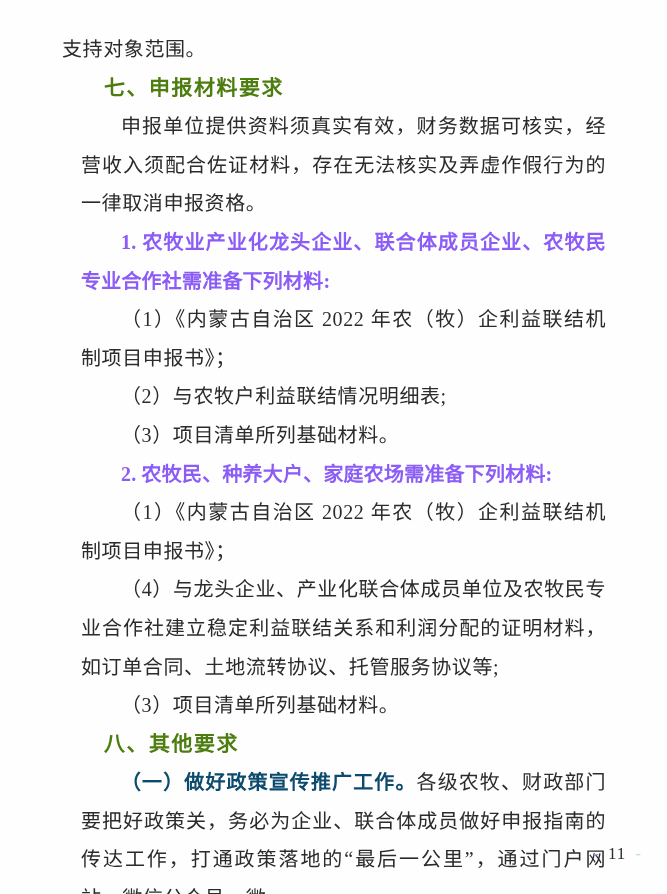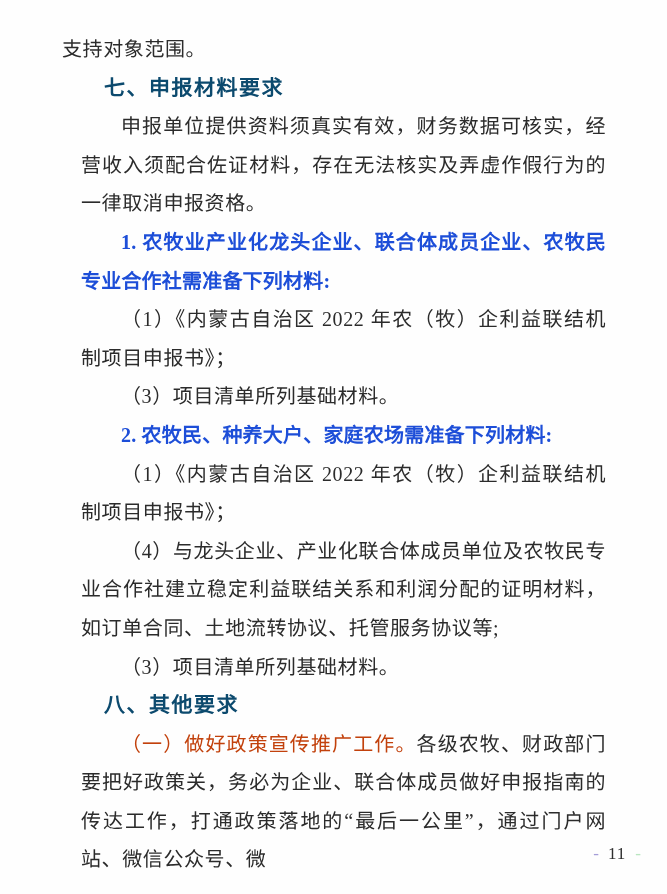--- a/index.html
+++ b/index.html
@@ -27,31 +27,31 @@
     text-align: justify;
   }
   .indent { text-indent: 2em; margin-left: 19px; }
   .heading-sans {
     margin: 0;
     font-family: "Liberation Sans", "DejaVu Sans", sans-serif;
     font-weight: bold;
     font-size: 21px;
     line-height: 38.6px;
     letter-spacing: 1.5px;
-    color: #0c4a6e;
+    color: #4d7c0f;
     text-indent: 2em;
   }
   .subheading-bold {
     font-weight: bold;
-    color: #1d4ed8;
+    color: #8b5cf6;
     letter-spacing: 0.2px;
   }
   .lead-bold {
-    font-weight: normal;
-    color: #c2410c;
+    font-weight: bold;
+    color: #0c4a6e;
   }
   .page-number {
     position: absolute;
     right: 26px;
     bottom: 30px;
     font-size: 17px;
     line-height: 20px;
     color: #3a3a3a;
     font-family: "Liberation Serif", "DejaVu Serif", serif;
   }
@@ -71,20 +71,21 @@
   <p class="para">支持对象范围。</p>
 
   <p class="heading-sans">七、申报材料要求</p>
 
   <p class="para indent">申报单位提供资料须真实有效，财务数据可核实，经营收入须配合佐证材料，存在无法核实及弄虚作假行为的一律取消申报资格。</p>
 
   <p class="para indent subheading-bold">1. 农牧业产业化龙头企业、联合体成员企业、农牧民专业合作社需准备下列材料:</p>
 
   <p class="para indent">（1）《内蒙古自治区 2022 年农（牧）企利益联结机制项目申报书》；</p>
 
+  <p class="para indent">（2）与农牧户利益联结情况明细表;</p>
 
   <p class="para indent">（3）项目清单所列基础材料。</p>
 
   <p class="para indent subheading-bold">2. 农牧民、种养大户、家庭农场需准备下列材料:</p>
 
   <p class="para indent">（1）《内蒙古自治区 2022 年农（牧）企利益联结机制项目申报书》；</p>
 
   <p class="para indent">（4）与龙头企业、产业化联合体成员单位及农牧民专业合作社建立稳定利益联结关系和利润分配的证明材料，如订单合同、土地流转协议、托管服务协议等;</p>
 
   <p class="para indent">（3）项目清单所列基础材料。</p>

